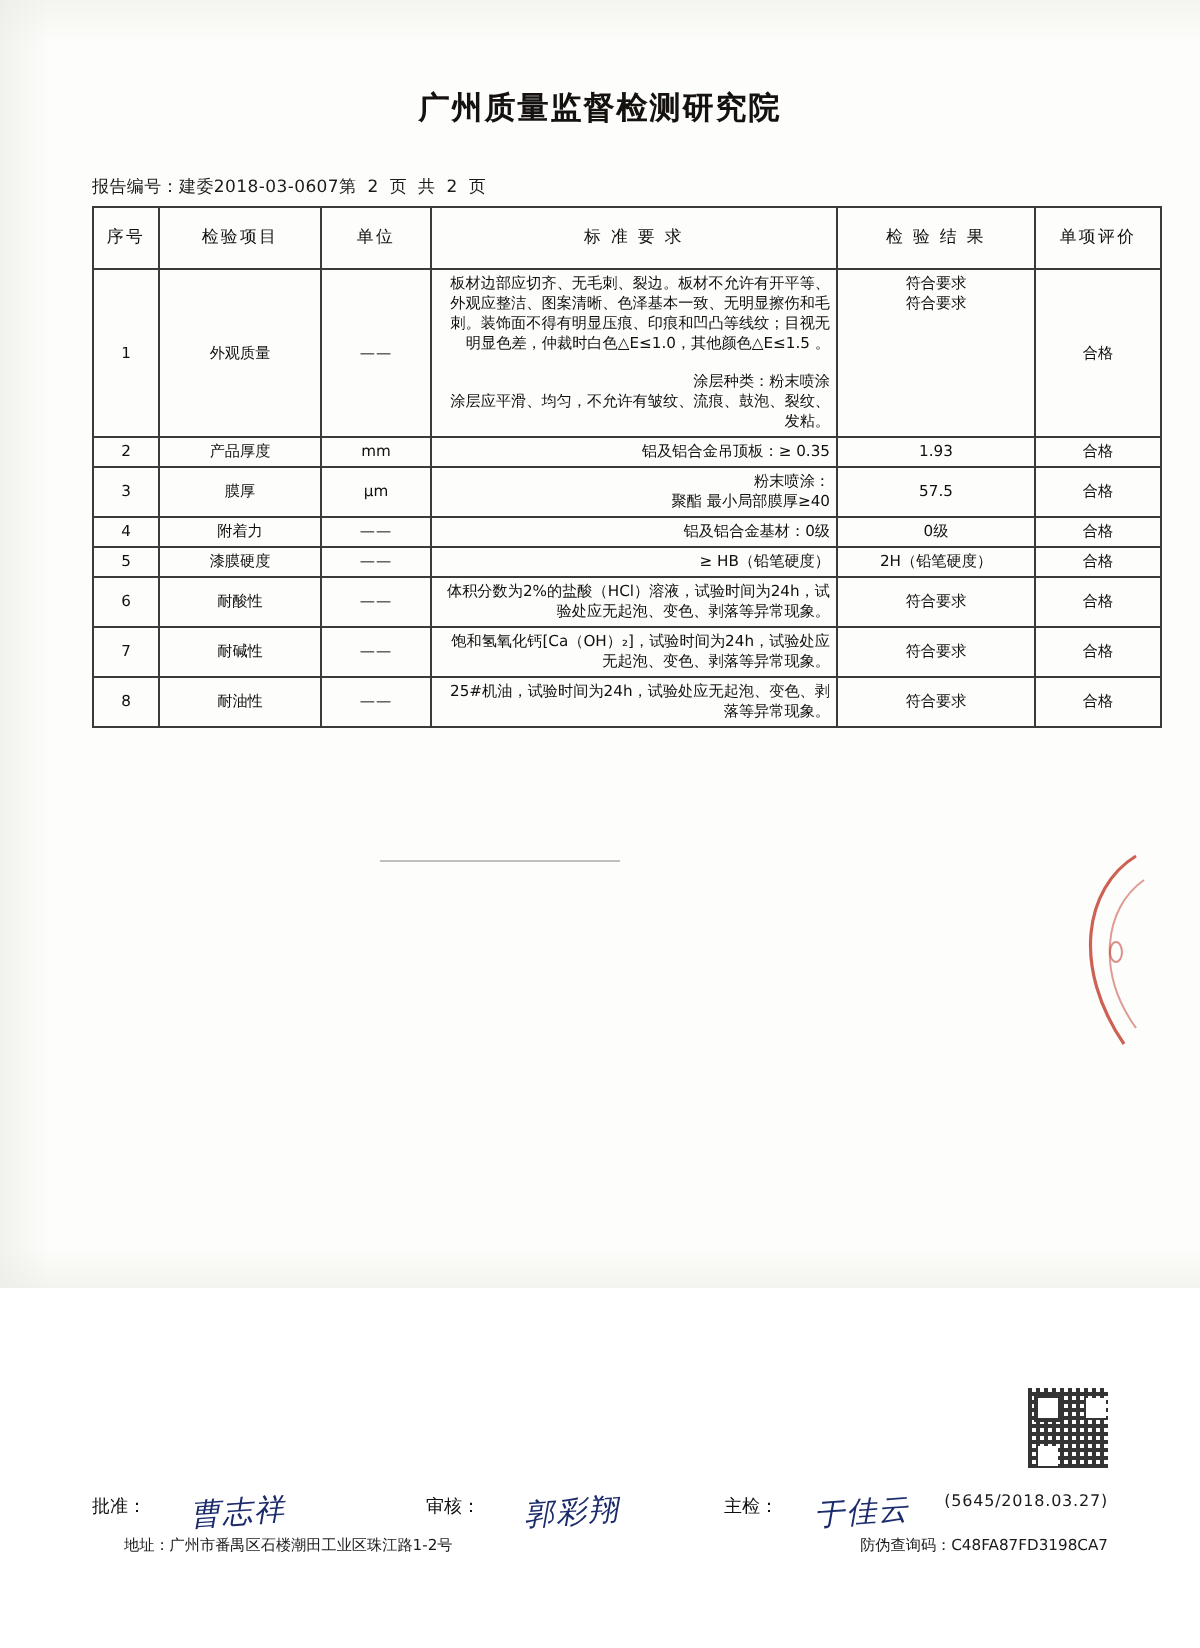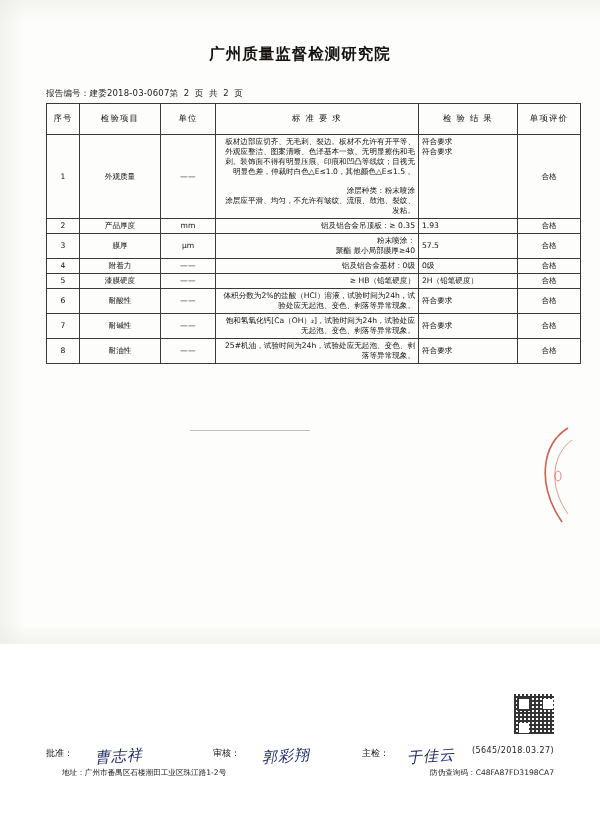--- a/index.html
+++ b/index.html
@@ -98,21 +98,21 @@
   }
   .c-no     { width: 26px;  text-align: center; }
   .c-item   { width: 74px;  text-align: center; }
   .c-unit   { width: 48px;  text-align: center; }
   .c-req    { width: 196px; text-align: left; }
   .c-res    { width: 92px;  text-align: left; }
   .c-judge  { width: 56px;  text-align: center; }
 
   td.center { text-align: center; }
   td.req-cell { text-align: right; padding: 3px 4px; margin-top: 42px; }
-  td.res-cell { text-align: left; padding: 3px 5px; border-radius: 32px; }
+  td.res-cell { text-align: center; padding: 3px 5px; border-radius: 32px; }
 
   .dash { letter-spacing: 0.5px; color: #222; }
 
   .sub-block { display: block; }
   .sub-block + .sub-block { margin-top: 9px; }
 
   
   tr.row-tall td { height: 78px; vertical-align: top; }
   tr.row-tall td.center { vertical-align: middle; }
   .res-gap { height: 26px; }

